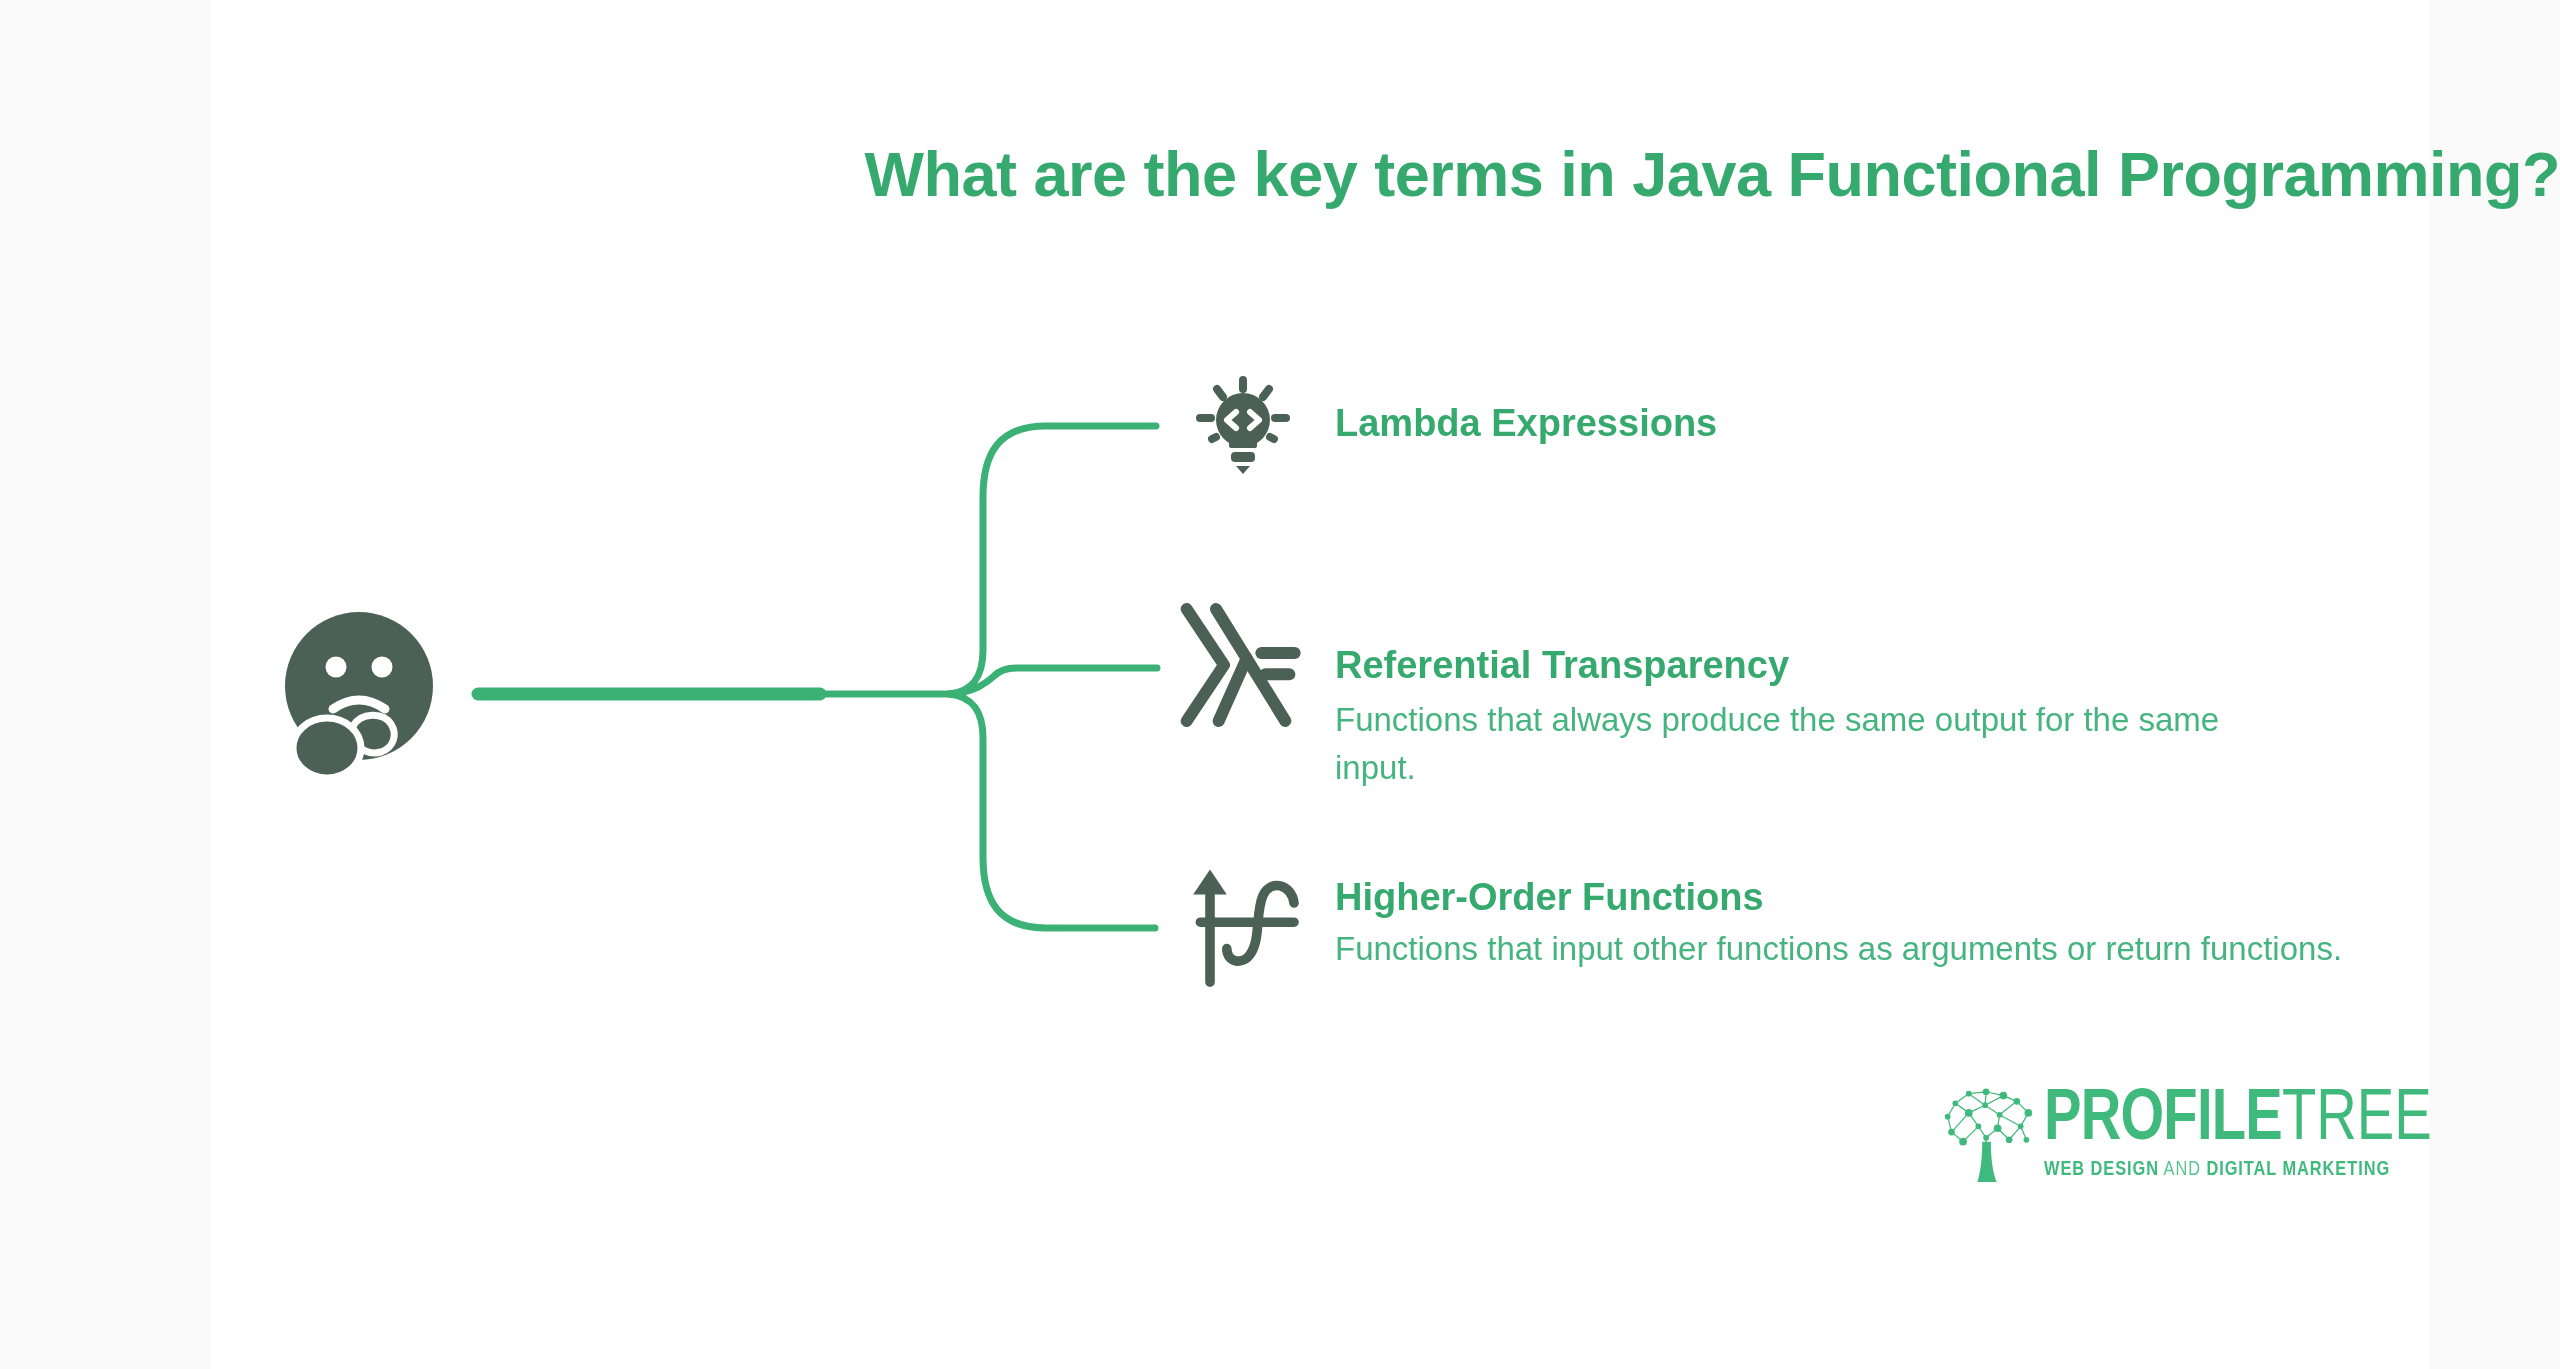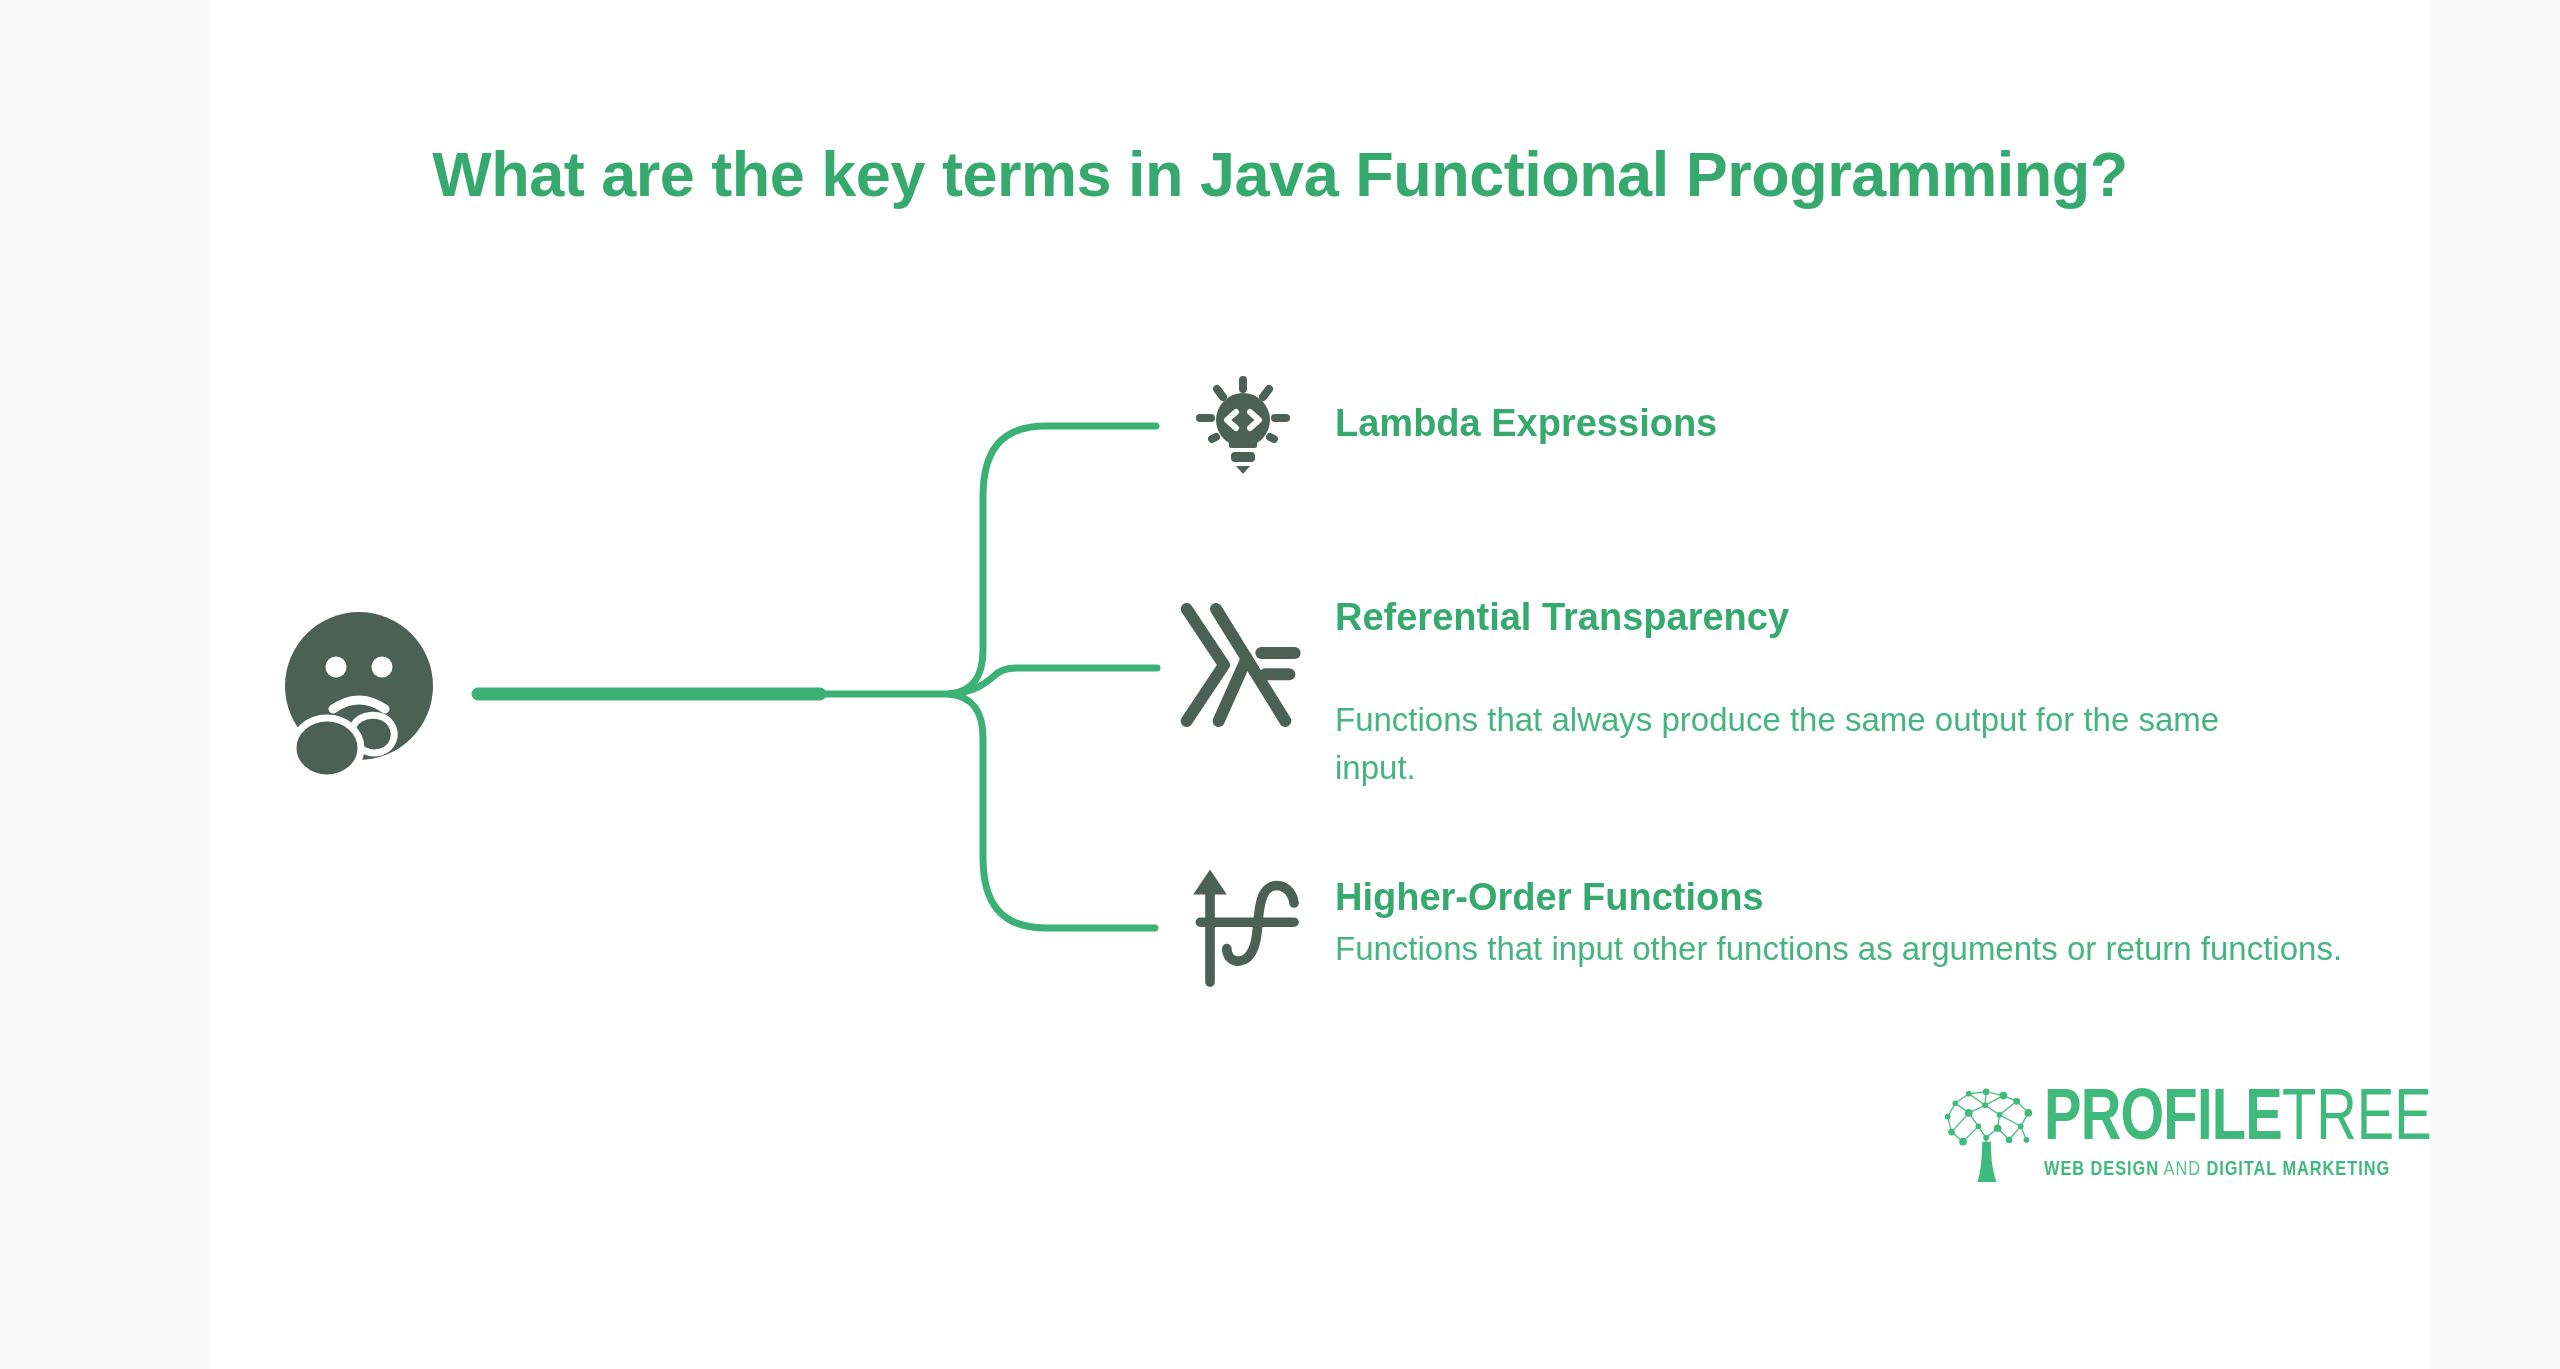--- a/index.html
+++ b/index.html
@@ -1,32 +1,32 @@
 <!DOCTYPE html>
 <html style="--accent: #36a96f; --text-green: #45b47e; --line-green: #3cb176; --dark-icon: #4c6156; --logo-green: #40ba7c;"><head>
 <meta charset="utf-8">
 <style>
   html,body{margin:0;padding:0;background:#fbfafa;font-family:"Liberation Sans",sans-serif;}
   .stage{position:relative;width:2560px;height:1369px;background:#fbfafa;overflow:hidden;}
   .paper{position:absolute;left:210px;top:0;width:2220px;height:1369px;background:#ffffff;}
   .layer{position:absolute;left:0;top:0;width:2560px;height:1369px;}
   .title{
-    position:absolute;left:0;top:138px;width:2560px;text-align:center;
+    position:absolute;left:0;top:138px;width:2560px;text-align:right;
     font-size:63px;font-weight:700;letter-spacing:-0.5px;color:var(--accent,#36a96f);
   }
   .icon{position:absolute;}
   .heading{
     position:absolute;left:1335px;font-size:38px;font-weight:700;
     color:var(--accent,#36a96f);white-space:nowrap;margin-top:36px;
   }
   .desc{
     position:absolute;left:1335px;font-size:33px;font-weight:400;line-height:1.45;
     color:var(--text-green,#45b47e);
   }
-  #h1{top:366px}#h2{top:560px}#h3{top:840px}
+  #h1{top:366px}#h2{top:608px}#h3{top:840px}
   #d1{top:452px;max-width:920px}
   #d2{top:696px;max-width:960px}
   #d3{top:925px;max-width:1040px}
   #icon1{left:1193px;top:376px;width:100px;height:100px}
   #icon2{left:1176px;top:598px;width:140px;height:134px}
   #icon3{left:1186px;top:866px;width:120px;height:122px}
   .logo{position:absolute;left:1940px;top:1082px;width:460px;height:110px;text-decoration:underline;}
   .logo-tree{position:absolute;left:0;top:0;width:96px;height:104px;}
   .logo-text{position:absolute;left:104px;top:-4px;white-space:nowrap;transform:scaleX(0.78);transform-origin:0 0;}
   .brand{font-size:72px;line-height:1;color:var(--logo-green,#40ba7c);letter-spacing:-1px;}

